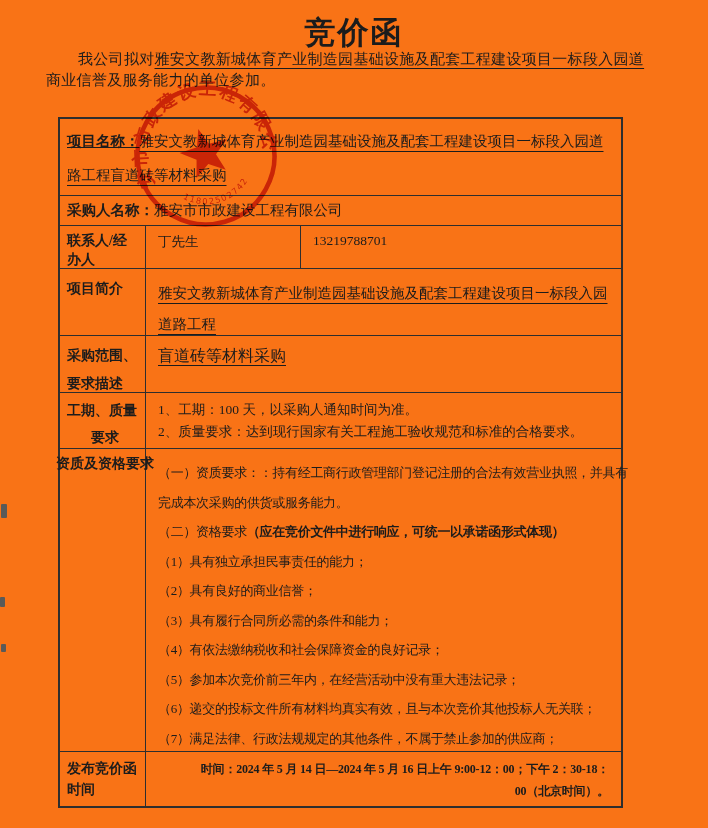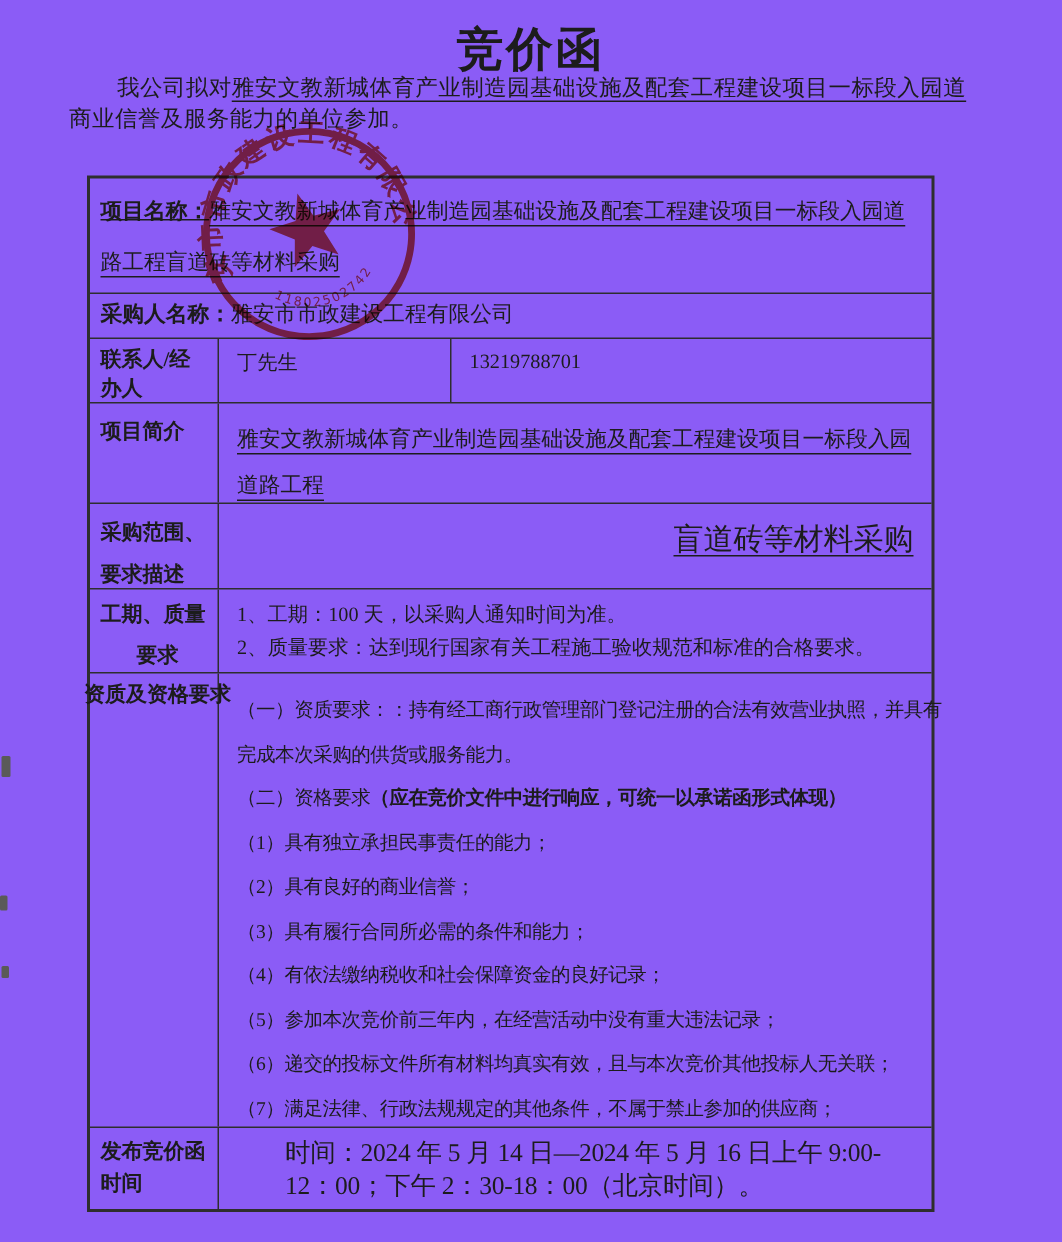--- a/index.html
+++ b/index.html
@@ -1,19 +1,19 @@
 <!DOCTYPE html>
 <html><head>
 <meta charset="utf-8">
 <style>
   html,body{margin:0;padding:0;background:#ffffff;}
   .page{
     position:relative;
     width:708px;height:828px;
-    background:#8b5cf6;
+    background:#f97316;
     font-family:"Liberation Serif","DejaVu Serif",serif;
     color:#1c1c1c;
     overflow:hidden;
   }
   
   .doc-title{
     position:absolute;top:12px;left:0;width:708px;
     text-align:center;font-size:31px;font-weight:bold;
     letter-spacing:2px;margin:0;
   }
@@ -55,34 +55,34 @@
   .r3 .c-contact{width:155px;flex:0 0 155px;border-right:1px solid #2e2e2e;padding:7px 0 0 12px;}
   .r3 .c-lab2{width:92px;flex:0 0 92px;border-right:1px solid #2e2e2e;
       font-weight:bold;font-size:14px;padding:7px 0 0 8px;}
   .r3 .c-phone{flex:1;padding:7px 0 0 12px;font-family:"Liberation Serif","DejaVu Serif",serif;}
   .r4{height:67px;}
   .r4 .val{padding-top:9px;line-height:31px;font-size:14.5px;}
   .r4 .u{text-underline-offset:5px;}
   .r5{height:57px;}
   .r5 .lab{padding-top:6px;}
   .r5 .lab .lline{line-height:28px;}
-  .r5 .val{padding-top:10px;font-size:20px;text-align:right;}
+  .r5 .val{padding-top:10px;font-size:16px;}
   .r6{height:56px;}
   .r6 .lab{padding-top:4px;}
   .r6 .val{padding-top:6px;line-height:22px;}
   .r7{height:303px;}
   .r7 .lab{display:flex;flex-direction:row;justify-content:center;padding-top:0;}
   .r7 .lab .lline{line-height:30px;}
   .r7 .val{padding-top:9px;}
   .q-line{line-height:29.5px;white-space:nowrap;letter-spacing:-0.3px;font-size:13px;}
   .q-line .bold{font-weight:bold;}
   .r8{height:55px;gap:32px;}
   .r8 .lab{padding-top:6px;}
   .r8 .lab .lline{line-height:21px;}
-  .r8 .val{padding-top:6px;line-height:22px;font-weight:normal;font-size:17px;letter-spacing:-0.2px;}
+  .r8 .val{padding-top:6px;line-height:22px;font-weight:bold;font-size:12px;letter-spacing:-0.2px;text-align:right;}
   
   .stamp{
     position:absolute;left:130px;top:80px;width:152px;height:152px;
     mix-blend-mode:multiply;opacity:0.88;
     pointer-events:none;
   }
   
   .artifact{position:absolute;background:#5a5a58;border-radius:1px;}
 </style>
 </head>

